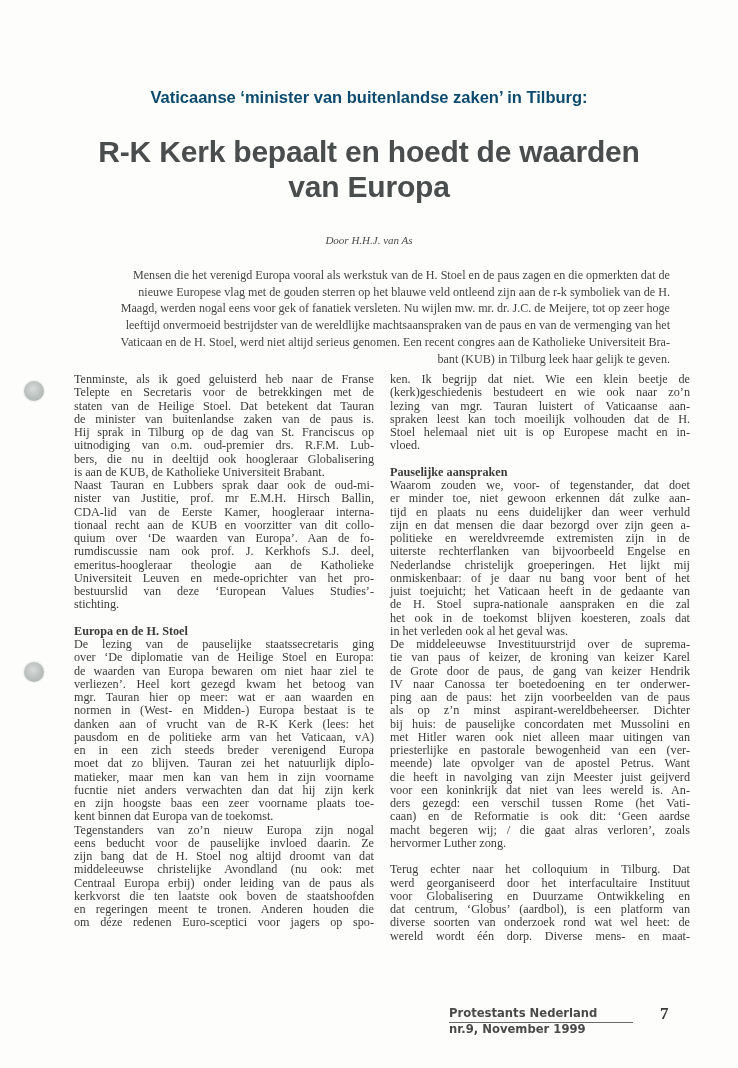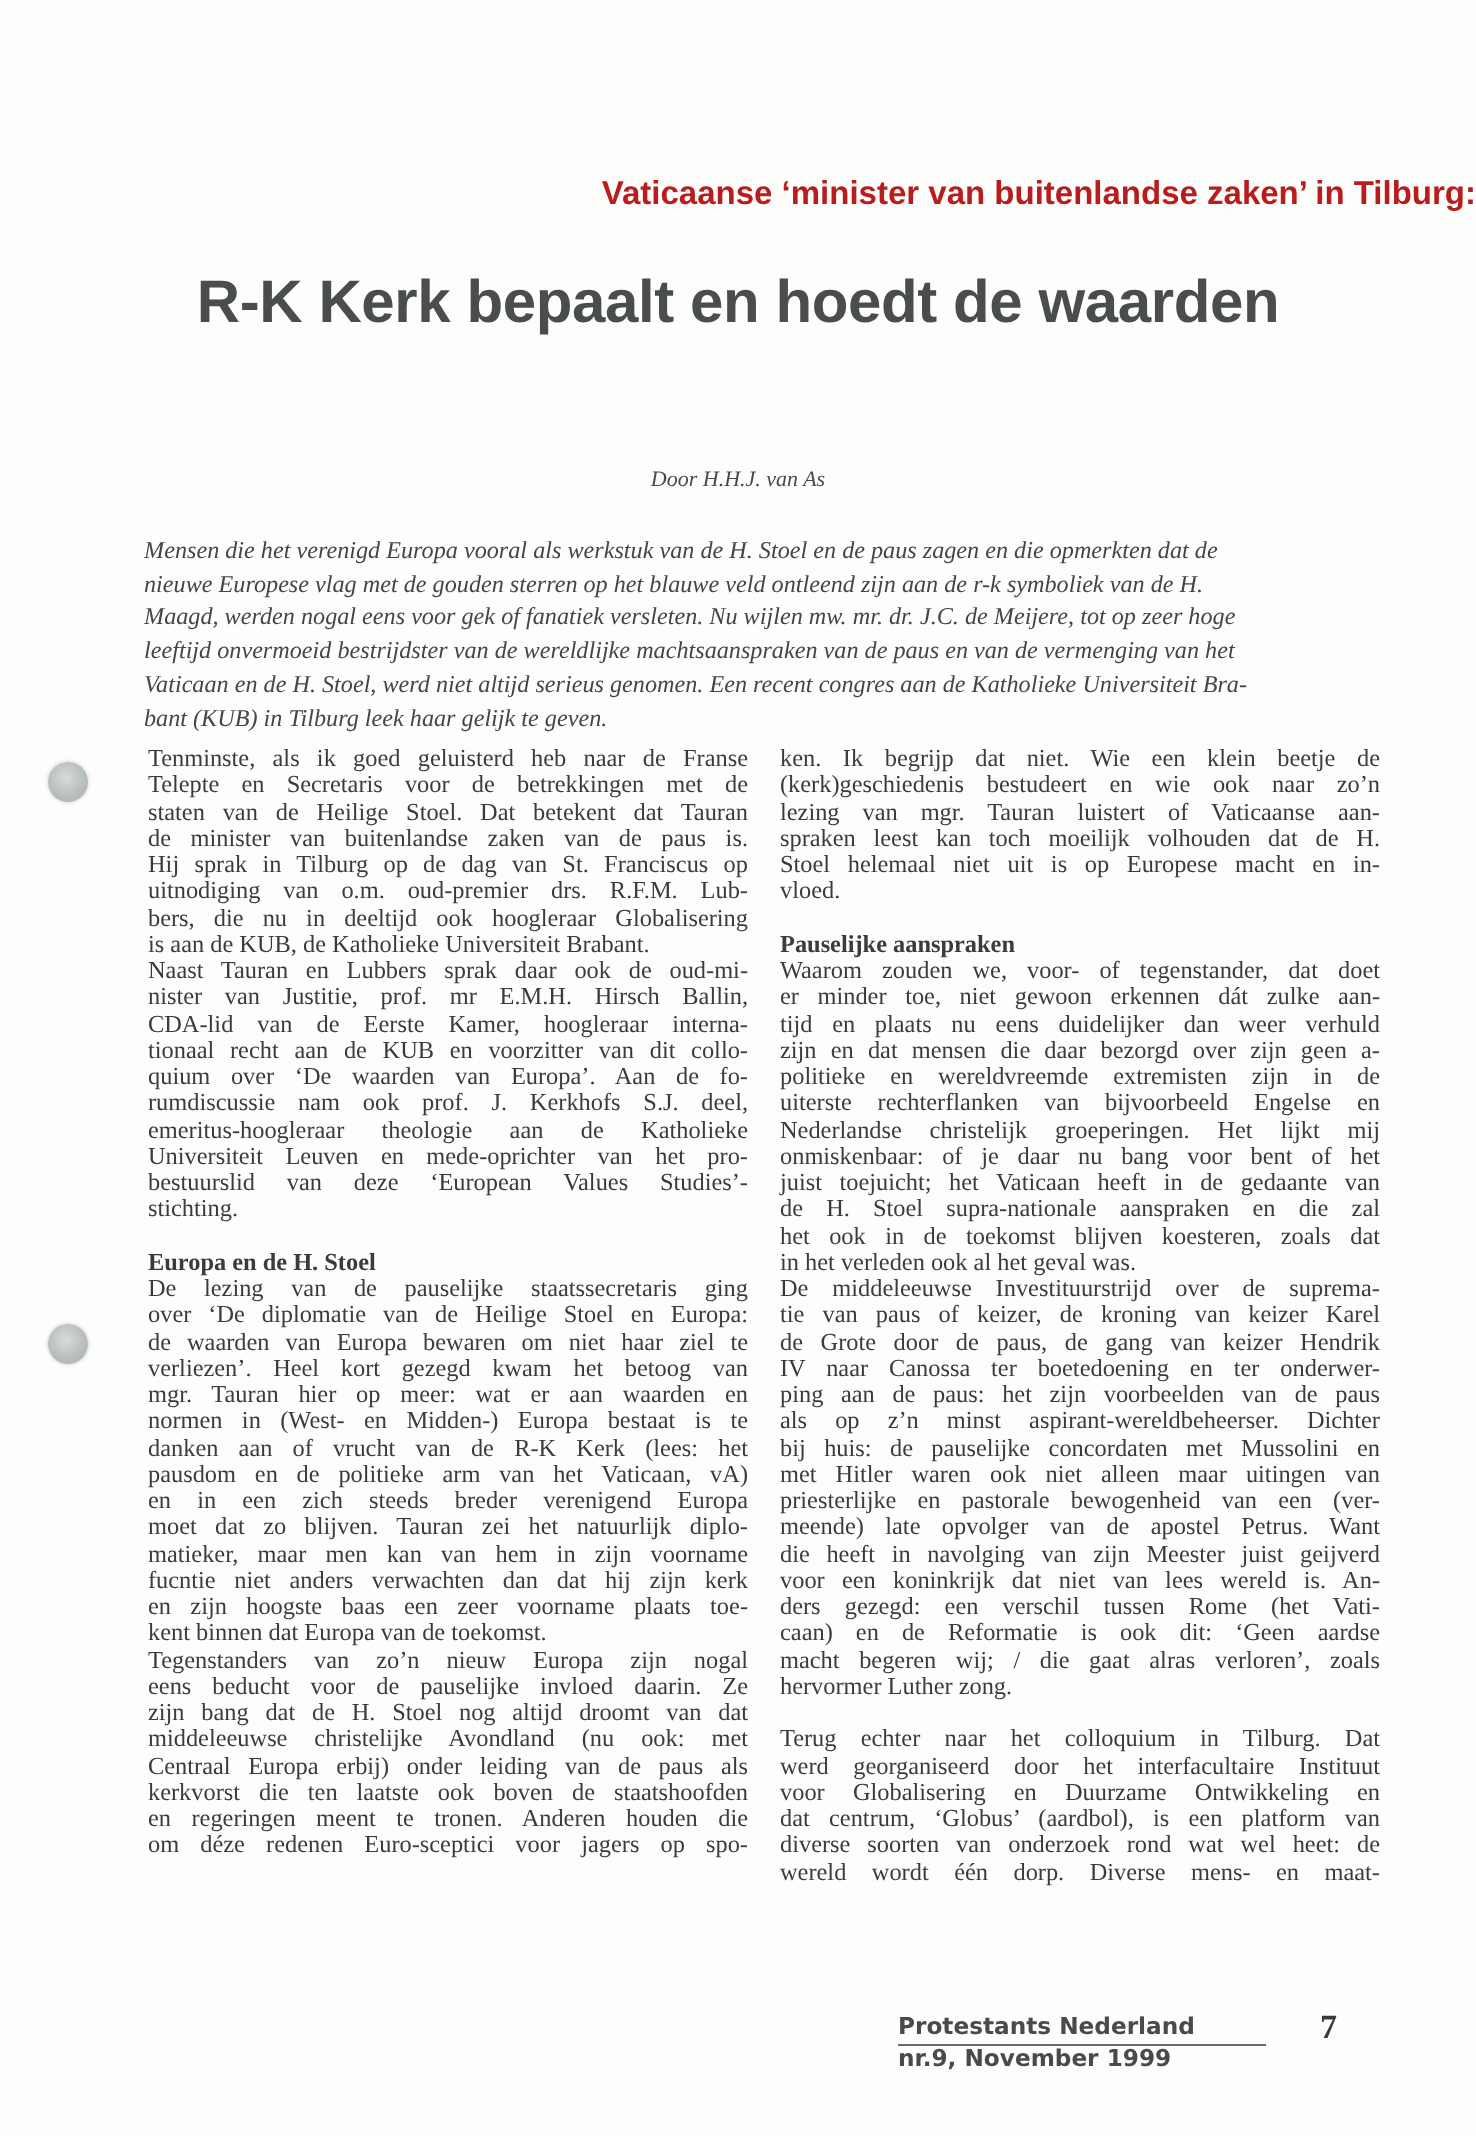--- a/index.html
+++ b/index.html
@@ -1,36 +1,36 @@
 <!DOCTYPE html>
 <html><head>
 <meta charset="utf-8">
 <style>
   html, body { margin: 0; padding: 0; }
   body {
     width: 738px; height: 1068px; background: #fdfdfc; position: relative; overflow: hidden;
     color: #3a3a3a;
   }
   .kicker {
-    position: absolute; left: 0; top: 88px; width: 738px; text-align: right;
-    font-family: "Liberation Sans", sans-serif; font-weight: bold; font-size: 16.5px; color: #b91c1c;
+    position: absolute; left: 0; top: 88px; width: 738px; text-align: center;
+    font-family: "Liberation Sans", sans-serif; font-weight: bold; font-size: 16.5px; color: #0c4a6e;
   }
   .title {
     position: absolute; left: 0; top: 134px; width: 738px; text-align: center;
     font-family: "Liberation Sans", sans-serif; font-weight: bold; font-size: 30px; line-height: 35px; color: #4a4d4d;
     letter-spacing: -0.2px;
   }
   .byline {
     position: absolute; left: 0; top: 234px; width: 738px; text-align: center;
     font-family: "Liberation Serif", serif; font-style: italic; font-size: 11px; color: #4a4a4a;
   }
   .lead {
     position: absolute; left: 72px; top: 267px; width: 598px;
-    font-family: "Liberation Serif", serif; font-style: italic; font-size: 12.1px; line-height: 16.7px;
-    color: #454545; text-align: left;
+    font-family: "Liberation Serif", serif; font-size: 12.1px; line-height: 16.7px;
+    color: #454545; text-align: right;
   }
   .lead p { margin: 0; white-space: nowrap; }
   .col {
     position: absolute; top: 373px; width: 300px;
     font-family: "Liberation Serif", serif; font-size: 12.2px; line-height: 13.25px; color: #3b3b3b;
   }
   .col.left { left: 74px; }
   .col.right { left: 390px; }
   .col .line { display: block; white-space: nowrap; text-align: justify; text-align-last: justify; height: 13.25px; overflow: visible; }
   .col .line.last { text-align-last: left; }
@@ -55,20 +55,21 @@
 </style>
 </head>
 <body>
 
 <div class="hole" style="top:381px;"></div>
 <div class="hole" style="top:662px;"></div>
 
 <div class="kicker">Vaticaanse ‘minister van buitenlandse zaken’ in Tilburg:</div>
 <div class="title">
   <div>R-K Kerk bepaalt en hoedt de waarden</div>
+  <div>van Europa</div>
 </div>
 <div class="byline">Door H.H.J. van As</div>
 
 <div class="lead">
   <p>Mensen die het verenigd Europa vooral als werkstuk van de H. Stoel en de paus zagen en die opmerkten dat de</p>
   <p>nieuwe Europese vlag met de gouden sterren op het blauwe veld ontleend zijn aan de r-k symboliek van de H.</p>
   <p>Maagd, werden nogal eens voor gek of fanatiek versleten. Nu wijlen mw. mr. dr. J.C. de Meijere, tot op zeer hoge</p>
   <p>leeftijd onvermoeid bestrijdster van de wereldlijke machtsaanspraken van de paus en van de vermenging van het</p>
   <p>Vaticaan en de H. Stoel, werd niet altijd serieus genomen. Een recent congres aan de Katholieke Universiteit Bra-</p>
   <p>bant (KUB) in Tilburg leek haar gelijk te geven.</p>

